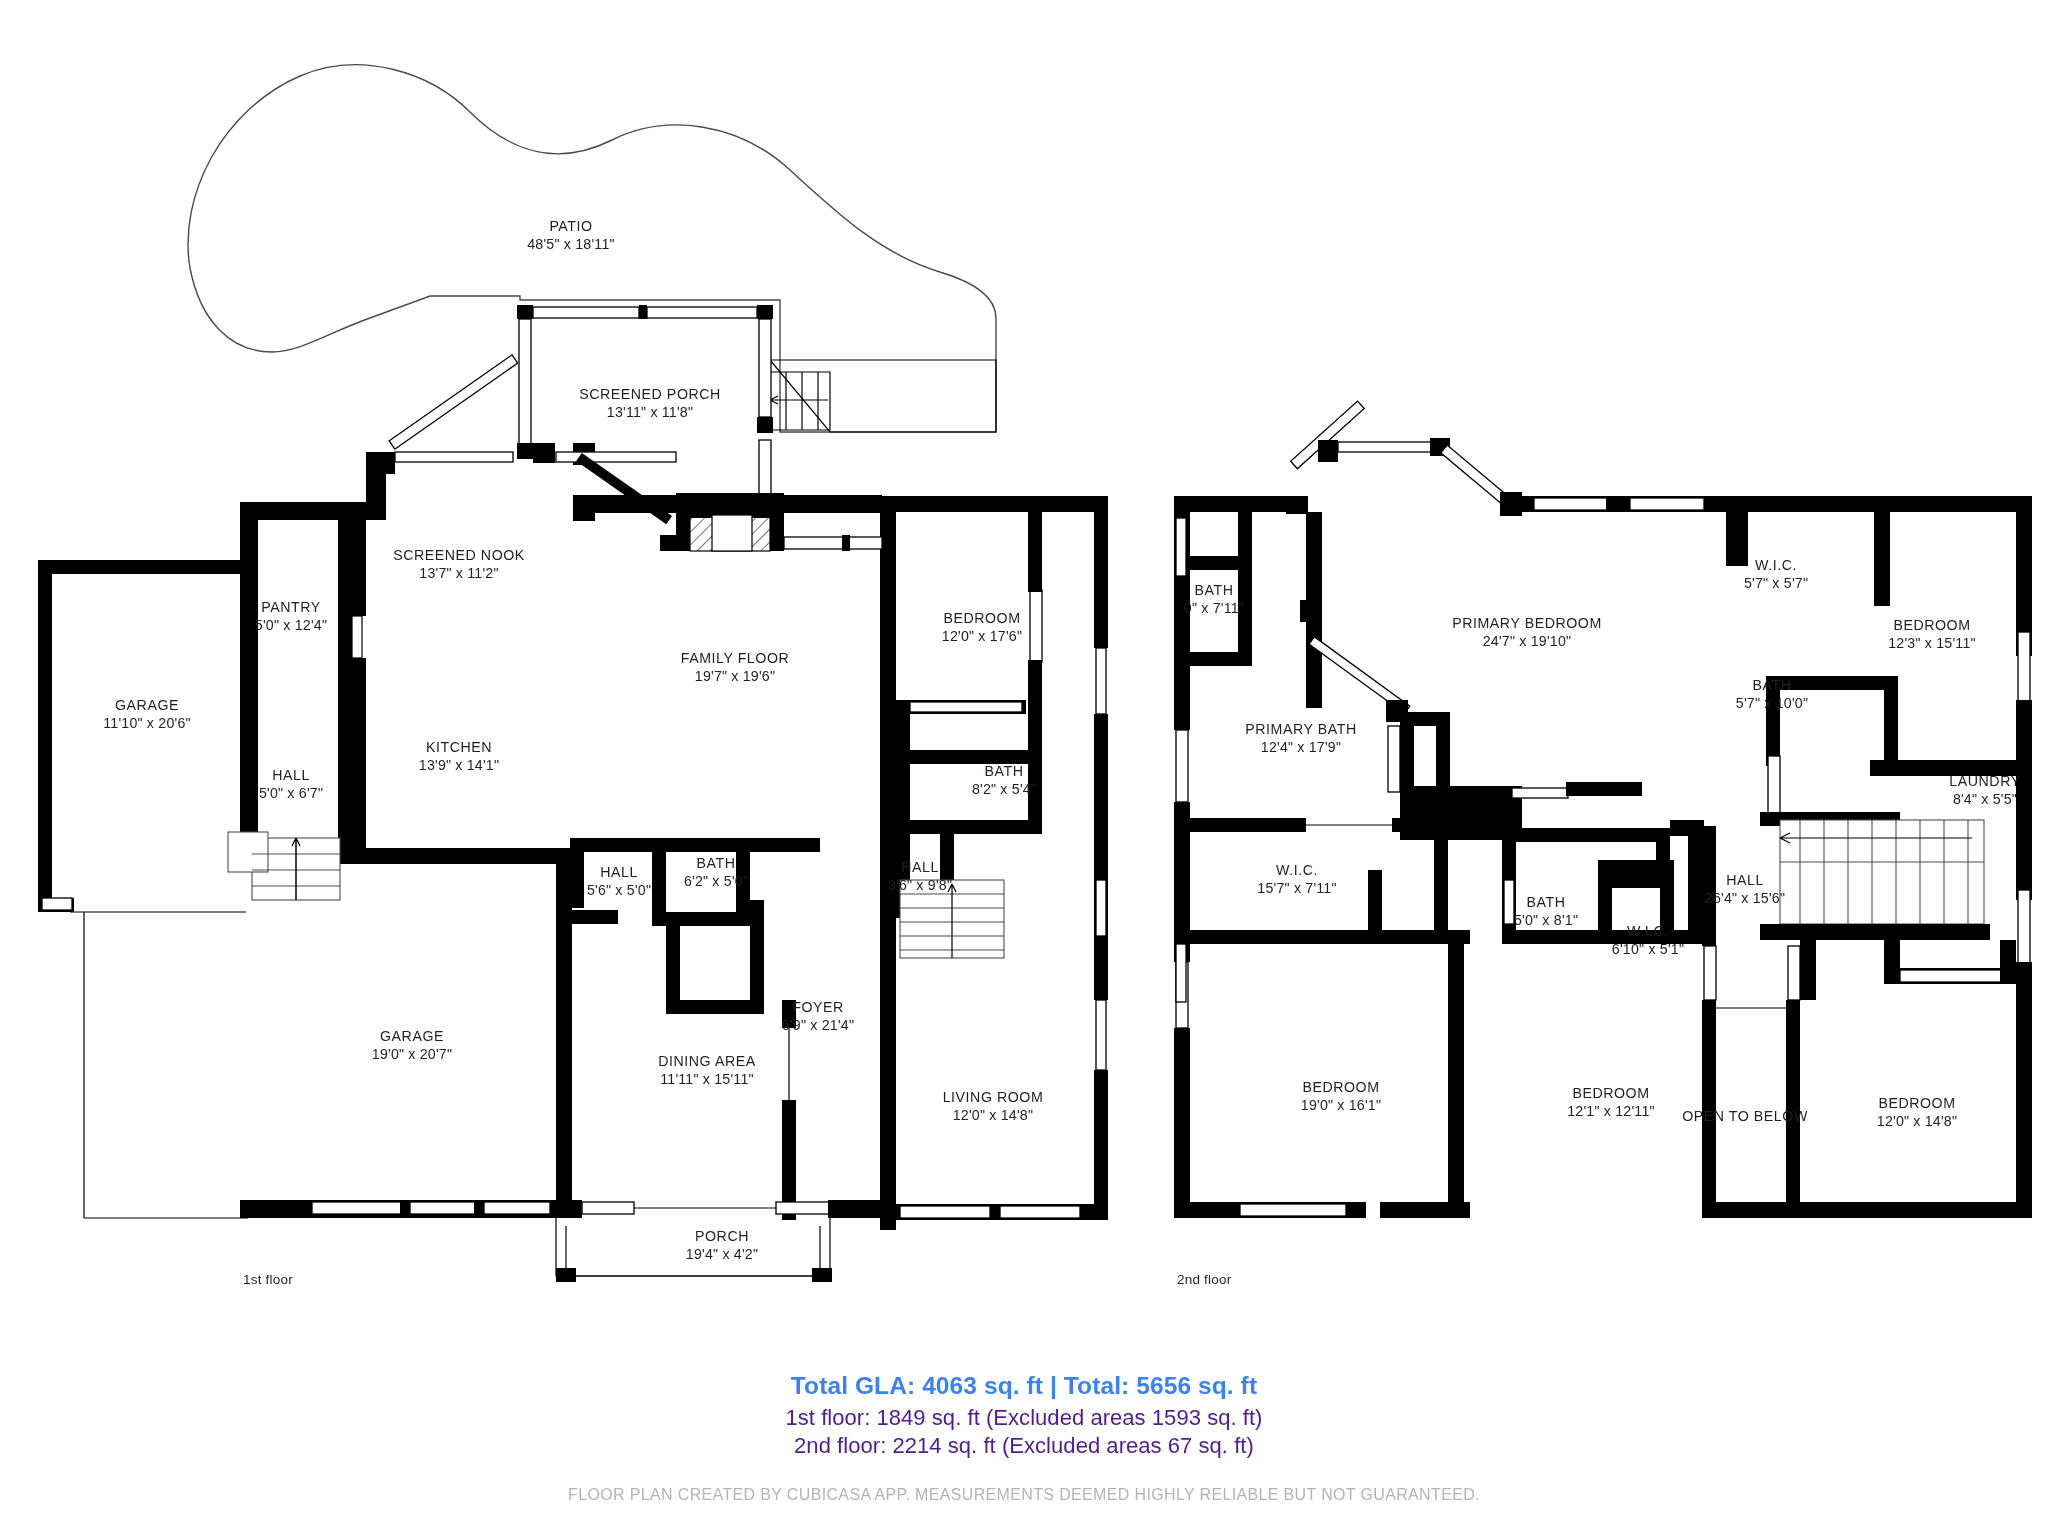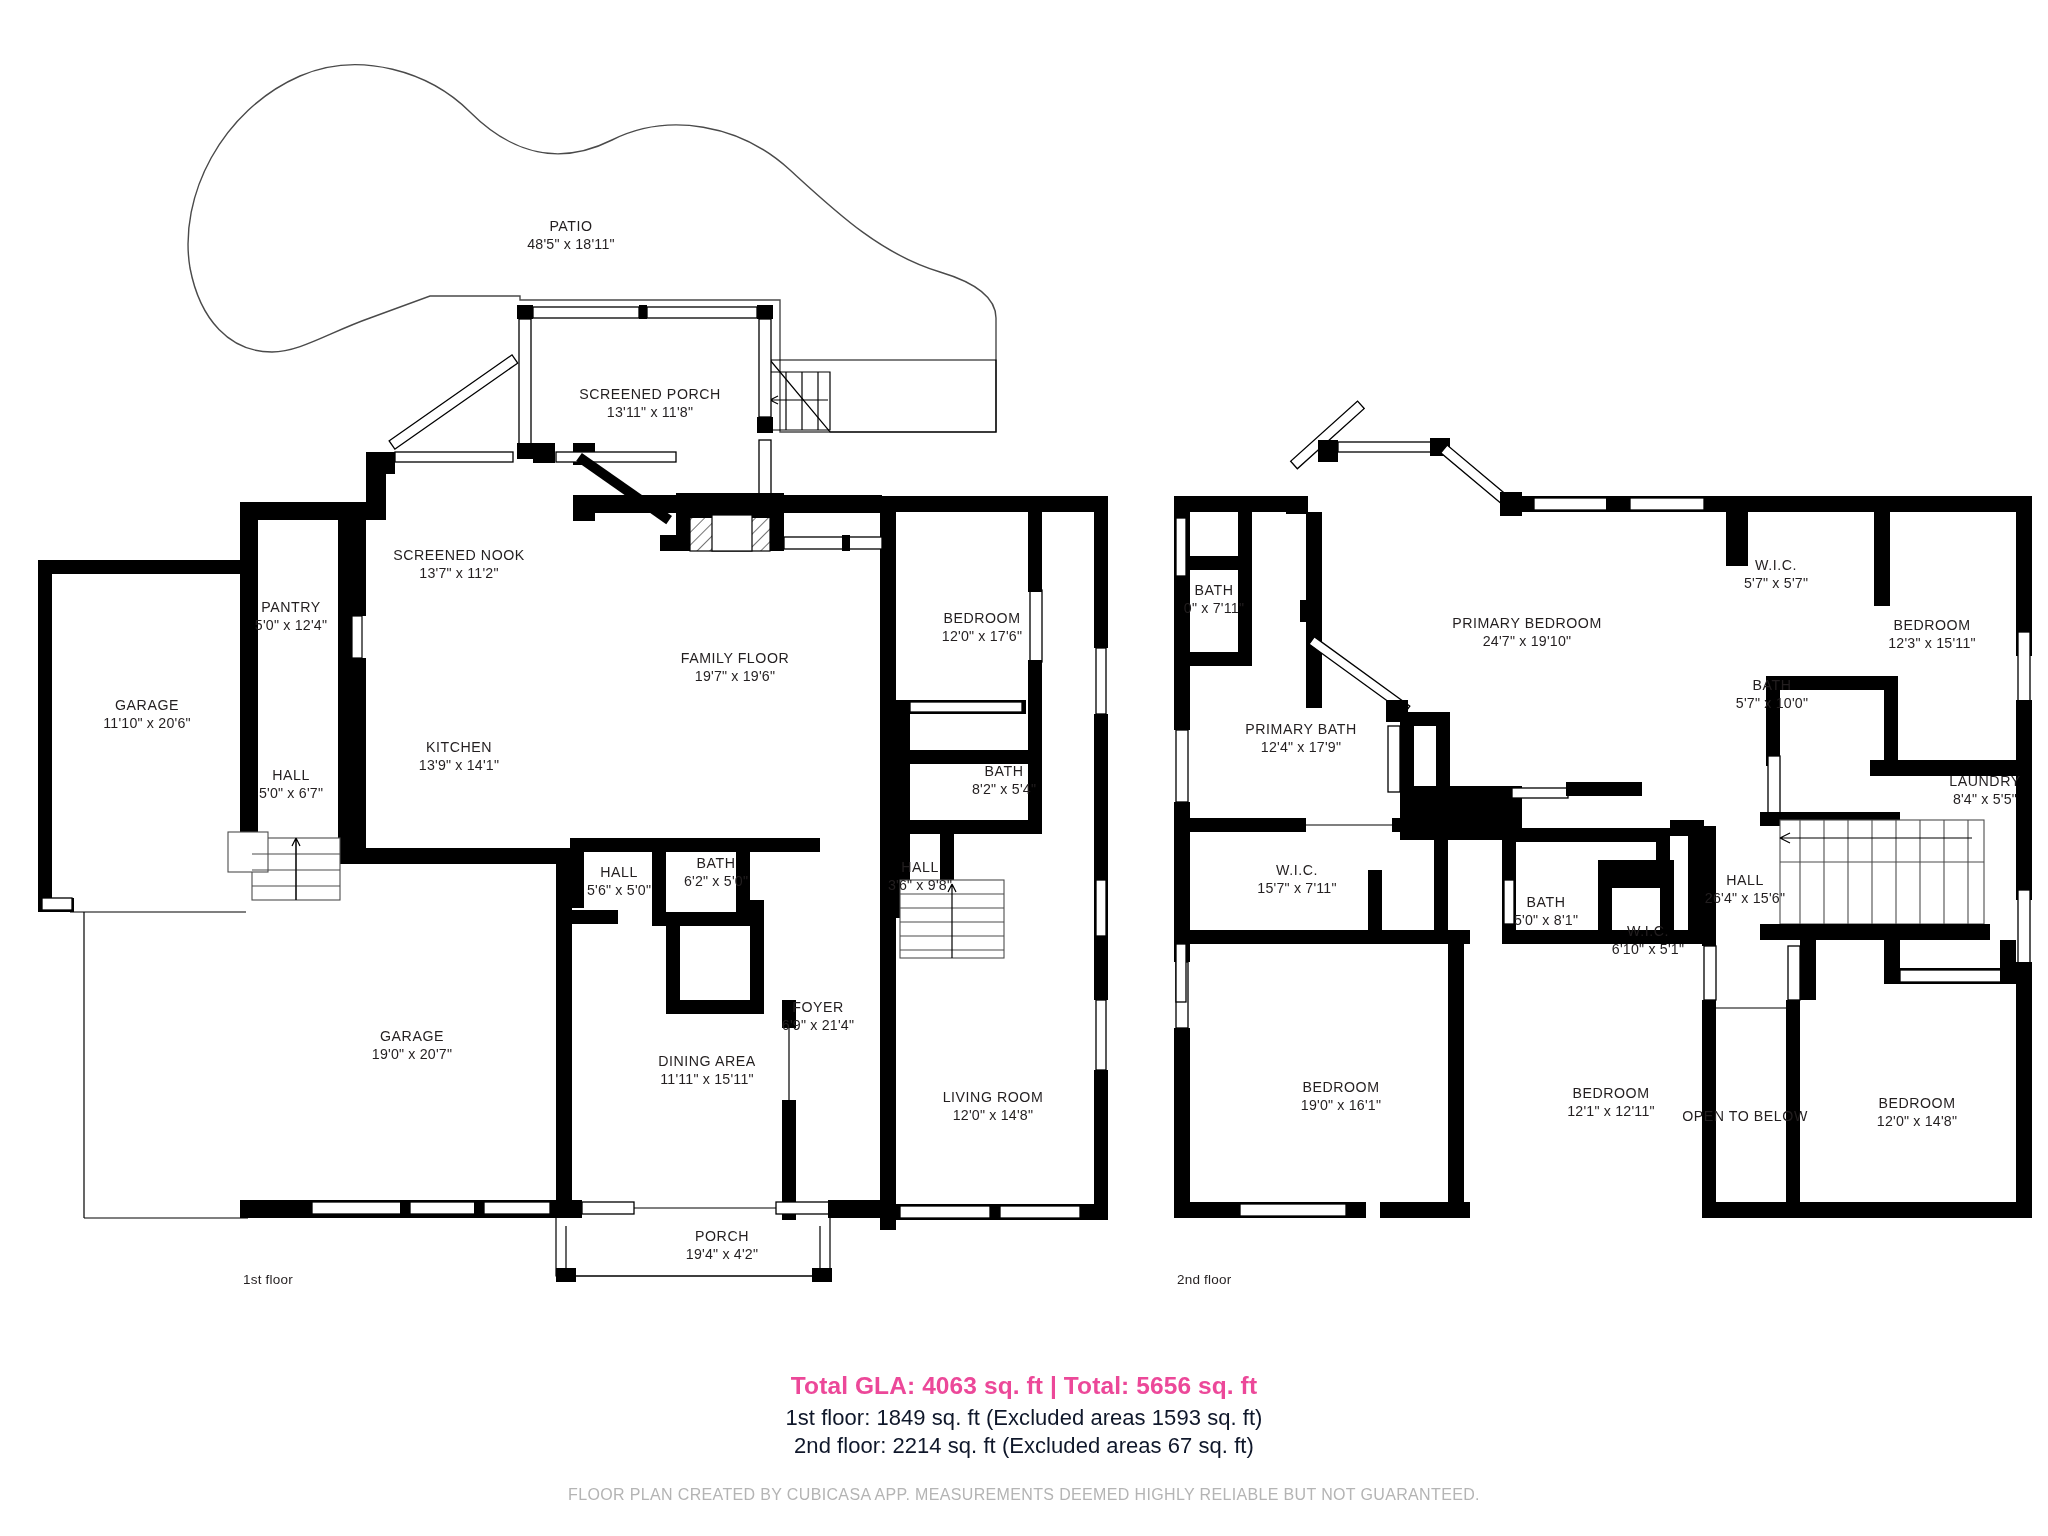--- a/index.html
+++ b/index.html
@@ -67,26 +67,26 @@
     position: absolute;
     left: 0;
     top: 1372px;
     width: 2048px;
     text-align: center;
   }
   .footer .tot {
     font-size: 24.5px;
     font-weight: bold;
     letter-spacing: 0.1px;
-    color: #ec4899;
+    color: #3b82f6;
     margin-bottom: 4px;
   }
   .footer .sub {
     font-size: 22px;
-    color: #0f172a;
+    color: #4c1d95;
     letter-spacing: 0.05px;
     line-height: 1.28;
   }
   .footer .disclaimer {
     margin-top: 26px;
     font-size: 16px;
     color: #b4b4b4;
     letter-spacing: 0.35px;
   }
 </style>

